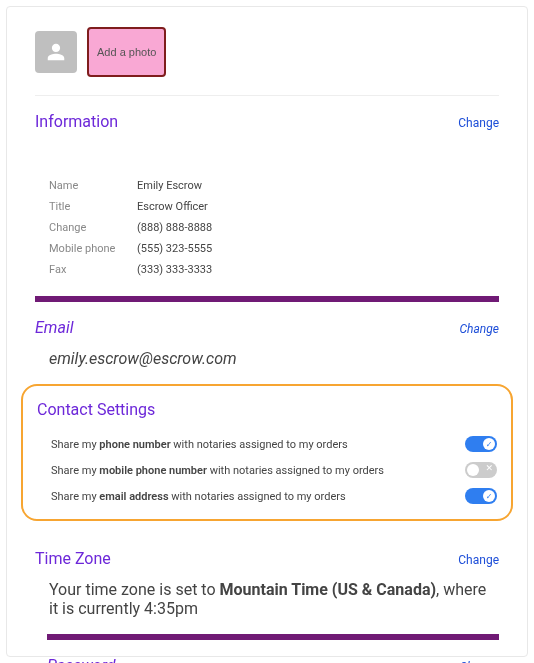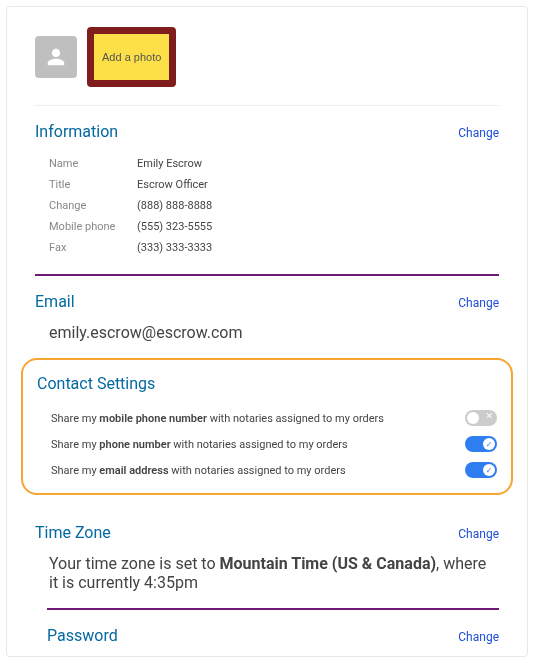--- a/index.html
+++ b/index.html
@@ -30,51 +30,53 @@
     background: #bfbfbf;
     border-radius: 4px;
     display: flex;
     align-items: center;
     justify-content: center;
   }
   .avatar svg { width: 22px; height: 22px; fill: #fff; }
   .photo-btn {
     font-size: 11px;
     color: #555;
-    background: #fde047;
-    border: 7px solid #7f1d1d;
+    background: #f9a8d4;
+    border: 2px solid #7f1d1d;
     border-radius: 4px;
     padding: 17px 8px;
     cursor: pointer;
   }
   .section {
     padding-top: 16px;
   }
   .section + .section {
-    border-top: 2px solid #701a75;
+    border-top: 6px solid #701a75;
+    font-style: italic;
   }
   .section-head {
     display: flex;
     justify-content: space-between;
     align-items: baseline;
     padding-bottom: 12px;
   }
   .section-title {
     font-size: 16px;
-    color: #0369a1;
+    color: #6d28d9;
     font-weight: 400;
   }
   .change-link {
     font-size: 12px;
     color: #1d4ed8;
     cursor: pointer;
     text-decoration: none;
   }
   .info-table {
     padding-bottom: 16px;
+    margin-top: 32px;
   }
   .info-row {
     display: flex;
     padding: 4px 0 4px 14px;
   }
   .info-label {
     width: 88px;
     font-size: 11px;
     color: #888;
   }
@@ -191,28 +193,28 @@
       <div class="section-title">Email</div>
       <a class="change-link">Change</a>
     </div>
     <div class="body-text">emily.escrow@escrow.com</div>
   </div>
 
   <div class="highlight-box">
     <div class="section-title">Contact Settings</div>
     <div id="settings-rows">
         <div class="setting-row">
+          <span><span>Share my </span><b>phone number</b><span> with notaries assigned to my orders</span></span>
+          <div class="toggle on">
+            <div class="knob"></div>
+          </div>
+        </div>
+        <div class="setting-row">
           <span><span>Share my </span><b>mobile phone number</b><span> with notaries assigned to my orders</span></span>
           <div class="toggle off">
-            <div class="knob"></div>
-          </div>
-        </div>
-        <div class="setting-row">
-          <span><span>Share my </span><b>phone number</b><span> with notaries assigned to my orders</span></span>
-          <div class="toggle on">
             <div class="knob"></div>
           </div>
         </div>
         <div class="setting-row">
           <span><span>Share my </span><b>email address</b><span> with notaries assigned to my orders</span></span>
           <div class="toggle on">
             <div class="knob"></div>
           </div>
         </div>
       </div>

